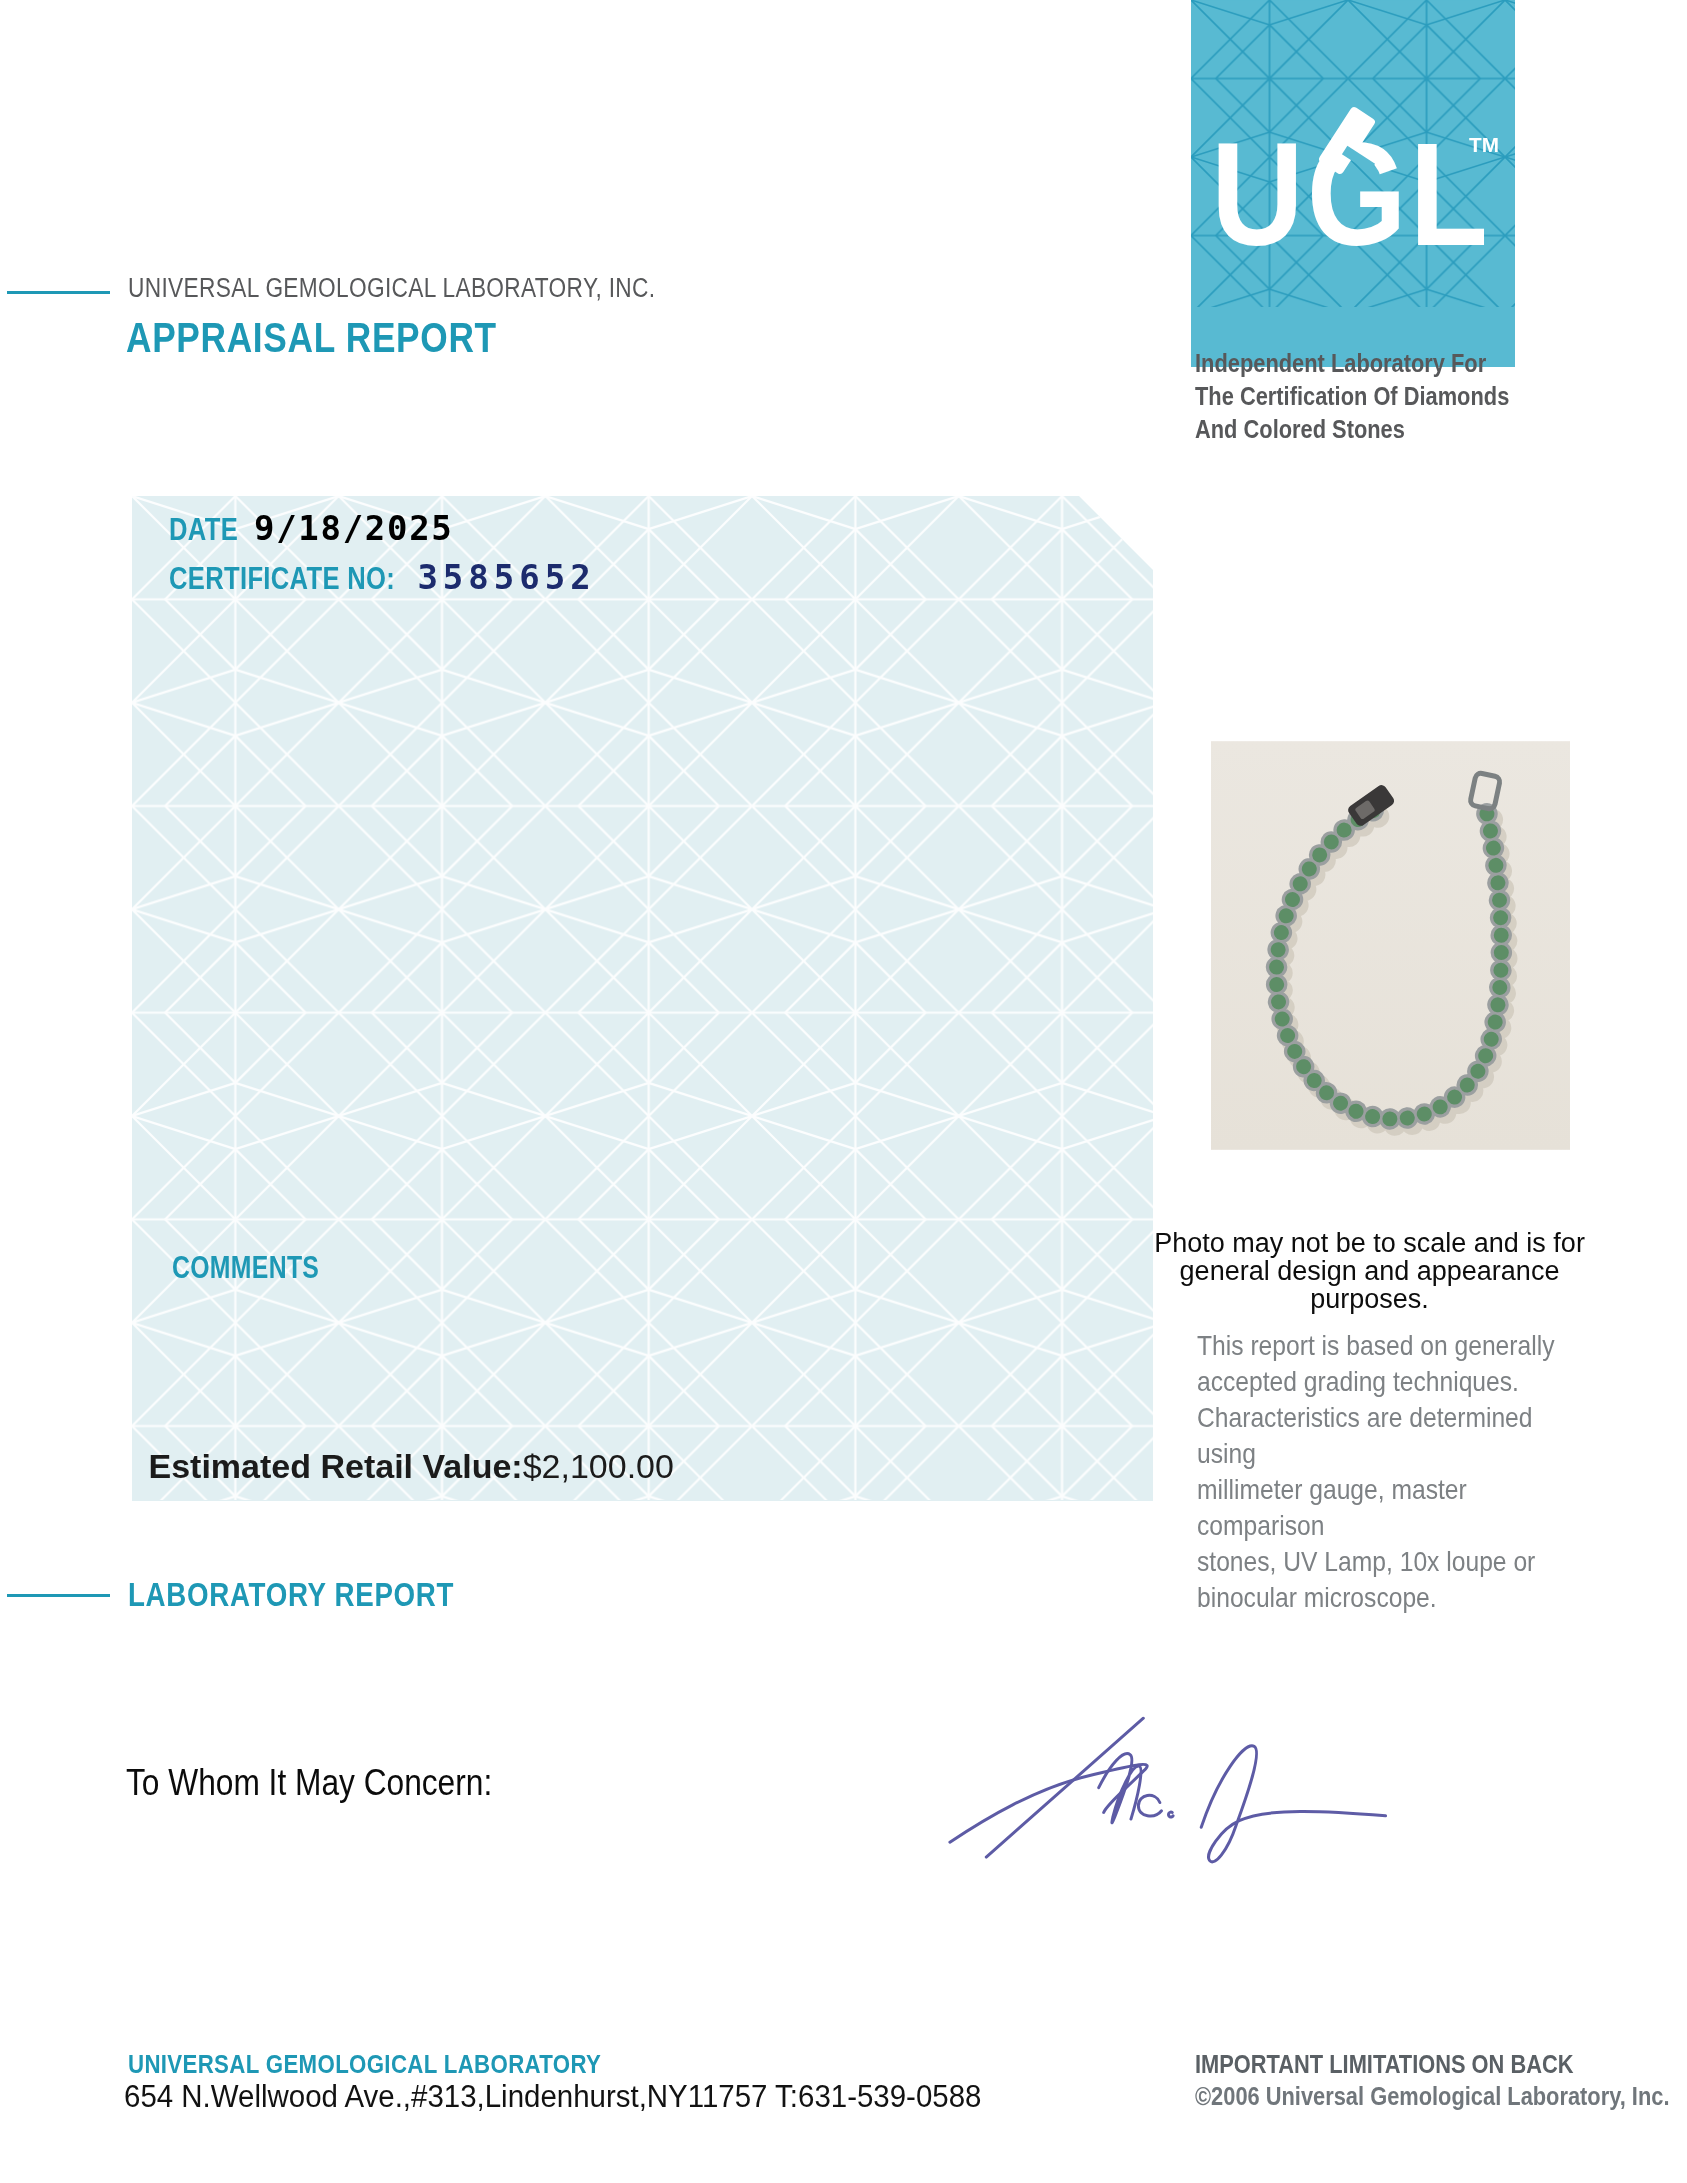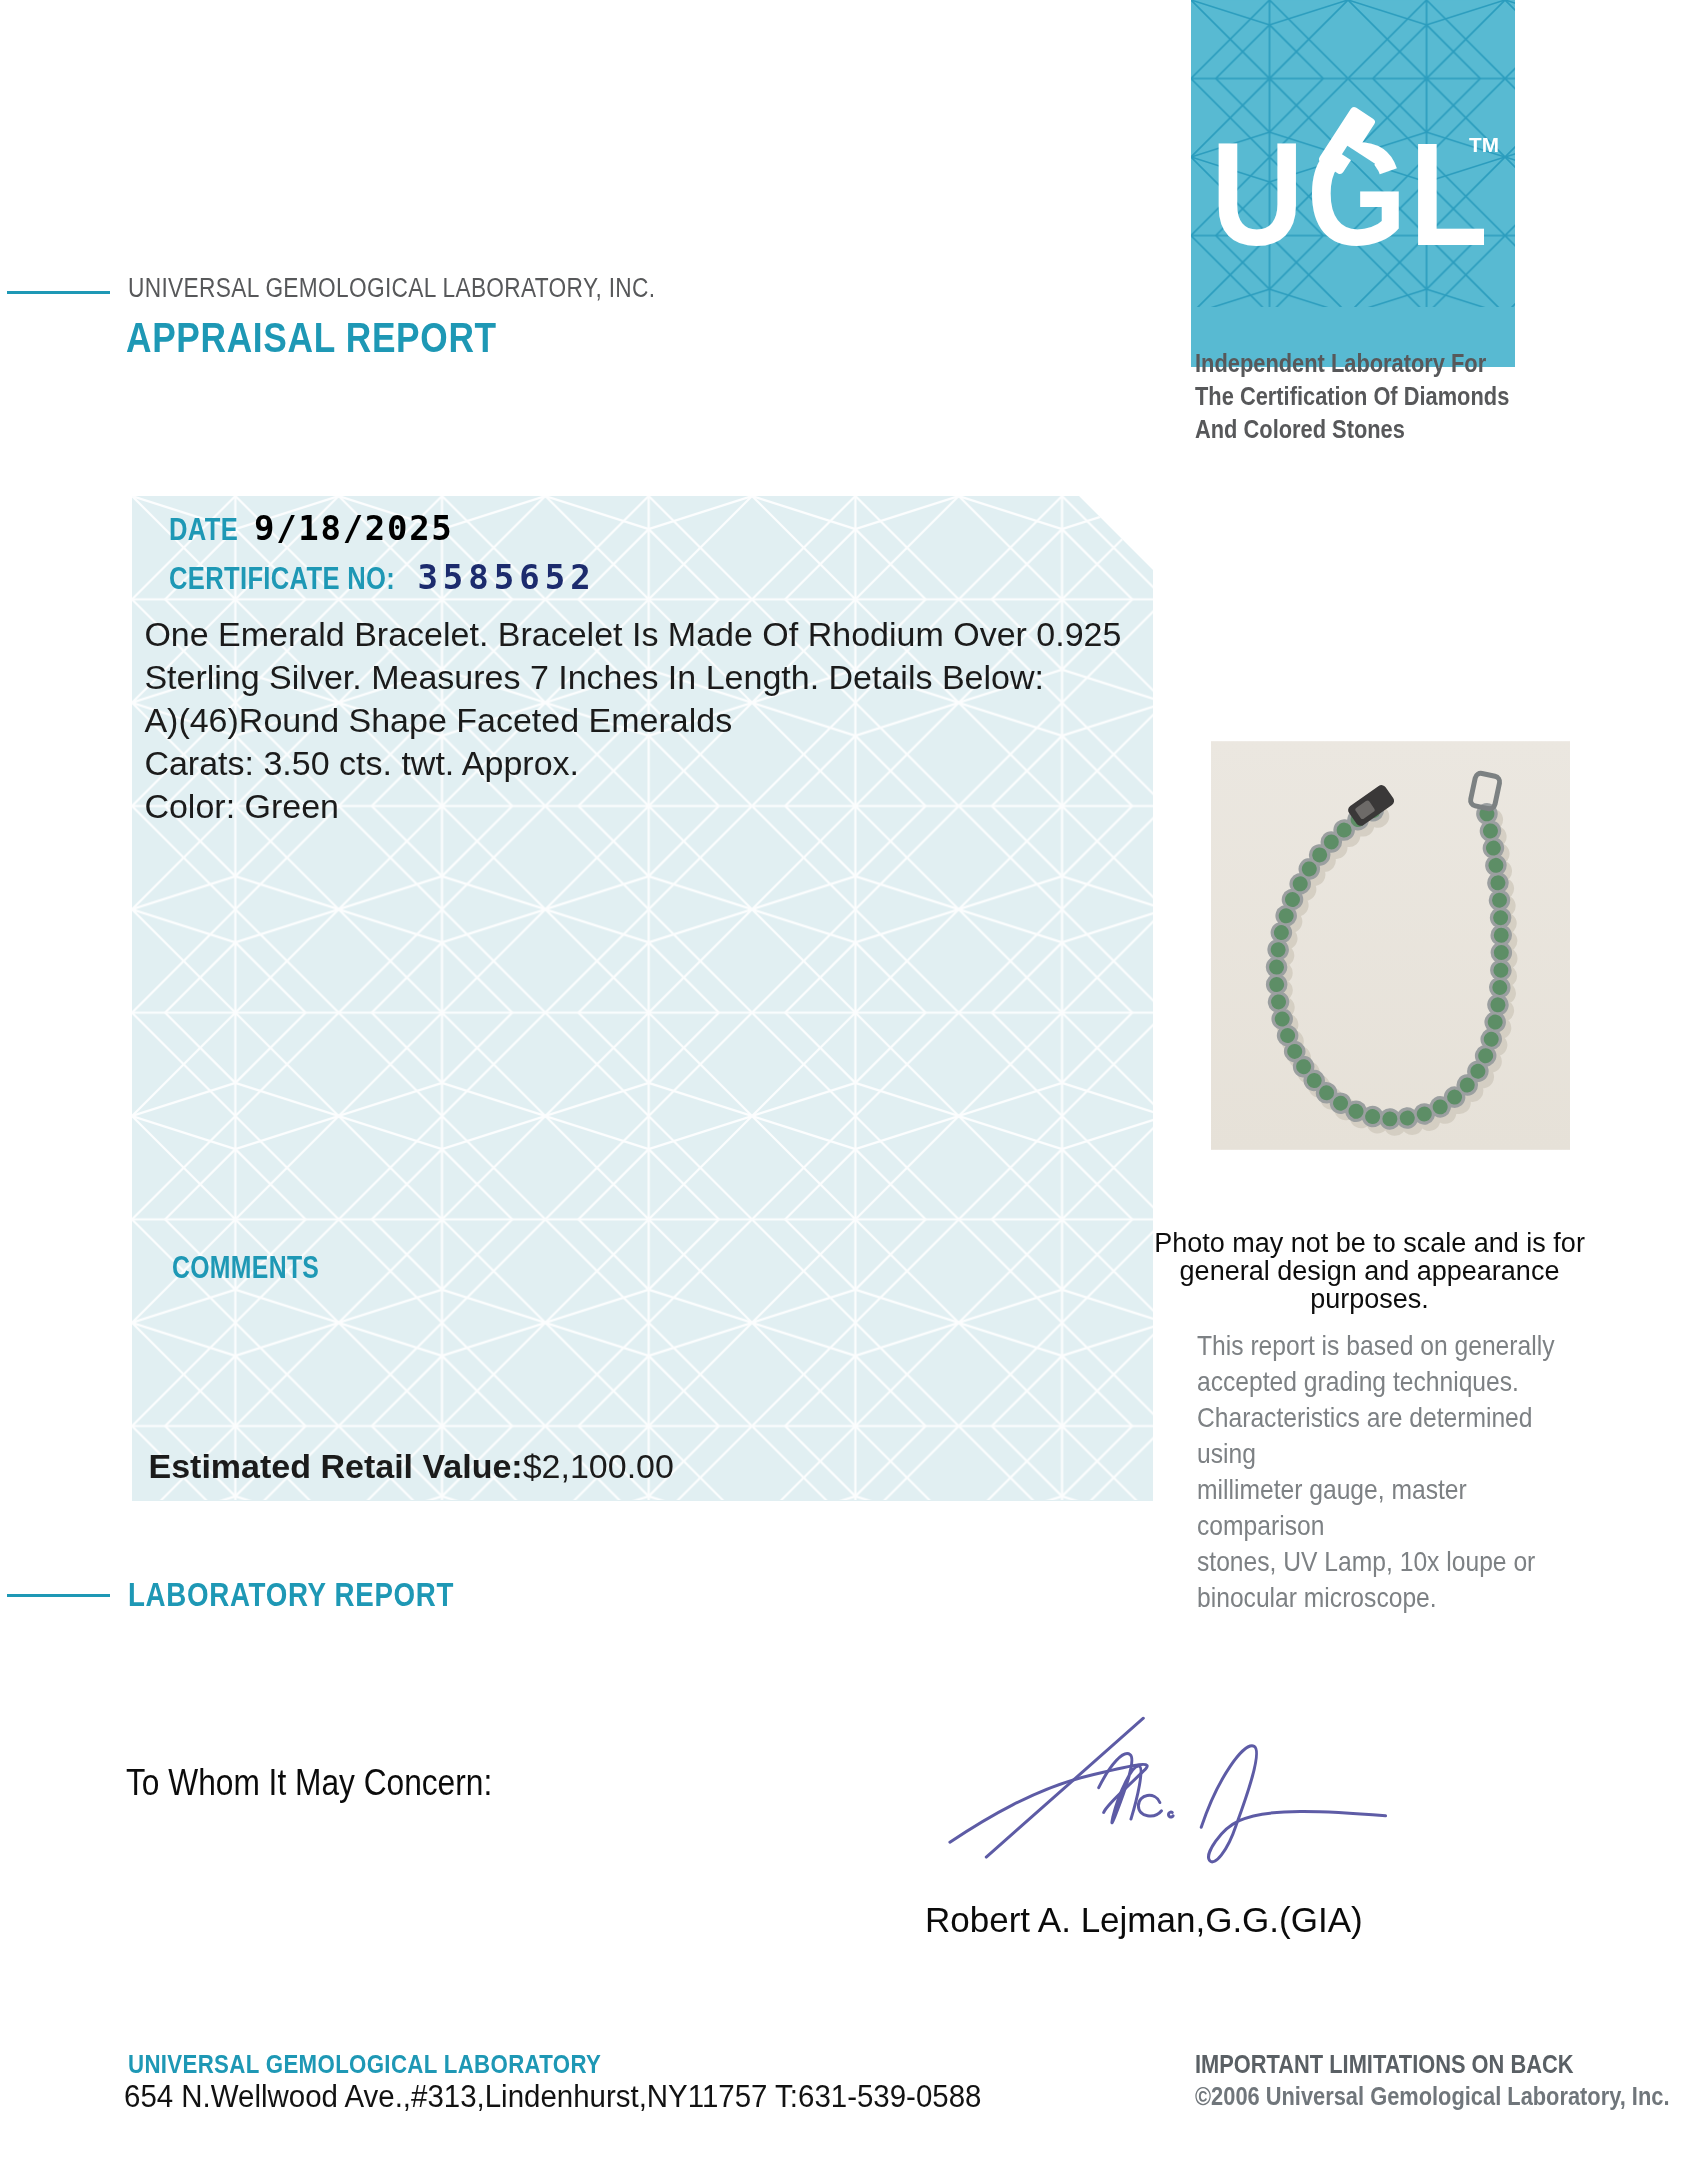--- a/index.html
+++ b/index.html
@@ -99,25 +99,20 @@
 
     <div class="abs" style="left:37px;top:11.6px;">
       <span class="row-label condX80" style="display:inline-block;">DATE</span>
       <span class="mono-val" style="margin-left:-5px;">9/18/2025</span>
     </div>
     <div class="abs" style="left:37px;top:61px;">
       <span class="row-label condX80" style="display:inline-block;">CERTIFICATE NO:</span>
       <span class="mono-val navy" style="margin-left:-38px;">3585652</span>
     </div>
 
-    <div class="abs body-text pre" style="left:12.4px;top:117px;width:1001px;">One Emerald Bracelet. Bracelet Is Made Of Rhodium Over 0.925
-Sterling Silver. Measures 7 Inches In Length. Details Below:
-A)(46)Round Shape Faceted Emeralds
-Carats: 3.50 cts. twt. Approx.
-Color: Green</div>
 
     <div class="abs row-label condX80" style="left:40px;top:754px;font-size:31px;">COMMENTS</div>
 
     <div class="abs value-line" style="left:16.5px;top:951px;">
       <b>Estimated Retail Value:</b><span>$2,100.00</span>
     </div>
   </div>
 
   <div class="abs" style="left:1211px;top:741px;width:359px;height:409px;">
     <svg viewBox="0 0 434 494" width="359" height="409">
@@ -167,20 +162,19 @@
         <path d="M18 178 C60 150 122 112 192 96 C242 84 268 78 252 92 C230 114 208 132 204 142"></path>
         <path d="M62 196 L252 28"></path>
         <path d="M198 112 C212 84 228 66 236 72 C244 78 228 120 218 146 C214 156 213 158 215 148 C223 116 239 84 247 86 C253 88 245 124 237 150"></path>
         <path d="M272 130 C266 116 246 120 246 134 C246 148 266 150 274 140"></path>
         <path d="M288 146 a3 3 0 1 1 -1 -4"></path>
         <path d="M322 160 C342 100 374 56 386 62 C396 68 378 120 364 158 C354 188 338 208 332 200 C326 192 346 162 368 152 C402 136 472 140 545 146"></path>
       </g>
     </svg>
   </div>
 
-  <div class="abs signer" style="left:925px;top:1900px;">Robert A. Lejman,G.G.(GIA)</div>
 
   <div class="abs foot-co condX84" style="left:128px;top:2049px;">UNIVERSAL GEMOLOGICAL LABORATORY</div>
   <div class="abs foot-addr" style="left:124px;top:2079px;">654 N.Wellwood Ave.,#313,Lindenhurst,NY11757 T:631-539-0588</div>
   <div class="abs foot-limit condX84" style="left:1195px;top:2049px;">IMPORTANT LIMITATIONS ON BACK</div>
   <div class="abs foot-copy condX84" style="left:1195px;top:2081px;">©2006 Universal Gemological Laboratory, Inc.</div>
 </div>
 
 
 </body></html>

